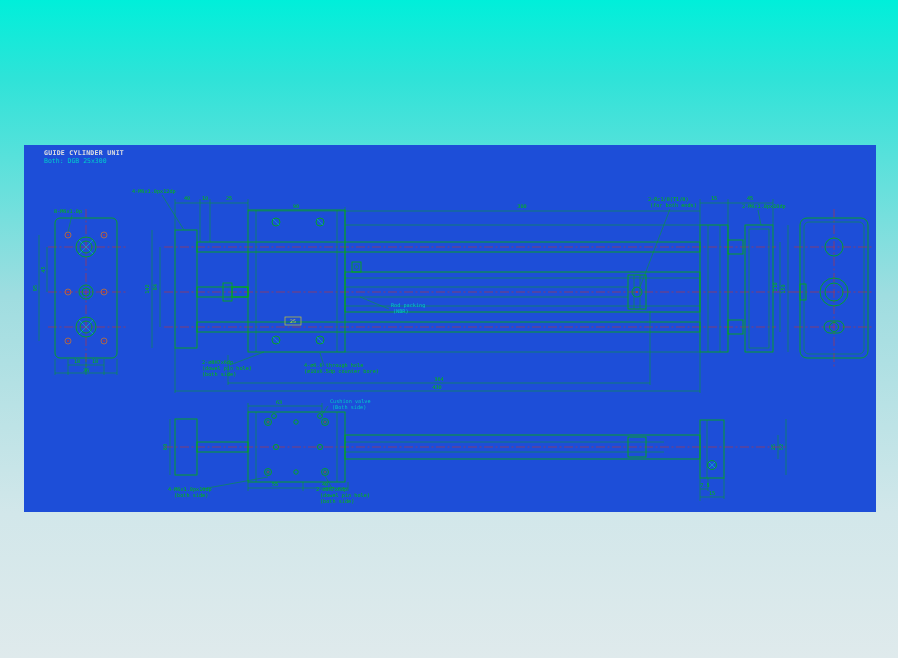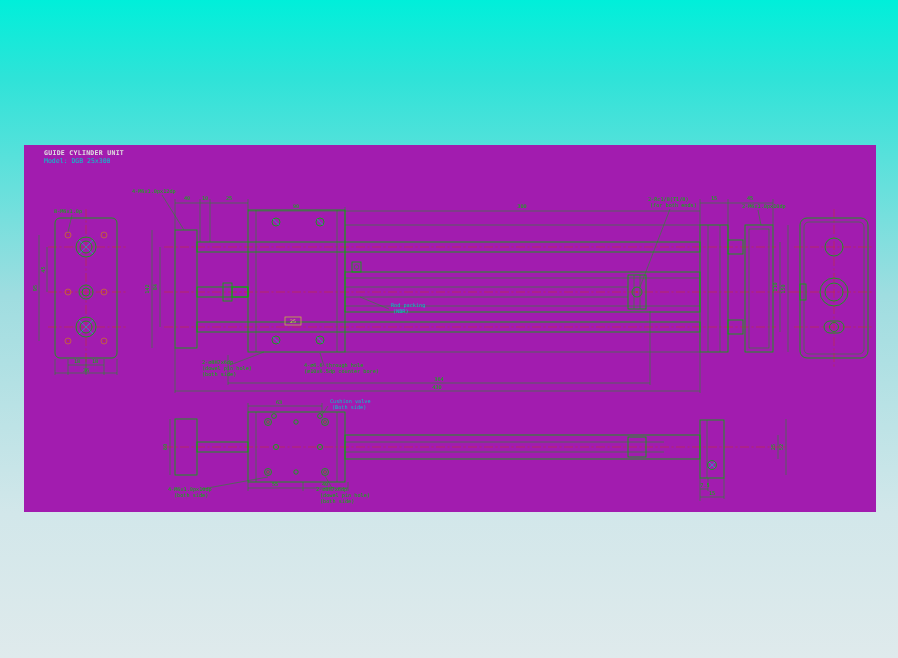--- a/index.html
+++ b/index.html
@@ -1,21 +1,21 @@
 <!DOCTYPE html>
 <html><head>
 <meta charset="utf-8">
 <style>
   *{margin:0;padding:0;box-sizing:border-box}
   html,body{width:898px;height:658px;overflow:hidden}
   body{
     background:linear-gradient(180deg,#00efda 0%,#2fe3d8 12%,#9fdde0 45%,#d2e7ea 78%,#dfeaec 100%);
     font-family:"DejaVu Sans",sans-serif;position:relative;
   }
-  .canvas{position:absolute;left:24px;top:145px;width:852px;height:367px;background:#a21caf}
+  .canvas{position:absolute;left:24px;top:145px;width:852px;height:367px;background:#1d4ed8}
   .titleblock{position:absolute;left:20px;top:4px;line-height:1.4;z-index:2}
   .t1{color:#e0e0e0;font:bold 6.5px "DejaVu Sans Mono",monospace;letter-spacing:.3px}
   .t2{color:#00cccc;font:6.5px "DejaVu Sans Mono",monospace}
   svg{position:absolute;left:0;top:0}
   .g{stroke:#00b400;fill:none;stroke-width:.8}
   .gf{stroke:#00b400;fill:none;stroke-width:.45}
   .cl{stroke:#c83232;stroke-width:.6;fill:none;stroke-dasharray:9 2.5 2 2.5}
   .cy{stroke:#00c8c8;stroke-width:.6;fill:none}
   .o{stroke:#c87030;fill:none;stroke-width:.8}
   .rd{fill:#c83232;stroke:none}
@@ -25,21 +25,21 @@
   .y{stroke:#c8c832;fill:none;stroke-width:.7}
 </style>
 </head>
 <body>
 
 <div class="page">
   <div class="canvas">
 
     <div class="titleblock">
       <div class="t1">GUIDE CYLINDER UNIT</div>
-      <div class="t2">Model: DGB 25x300</div>
+      <div class="t2">Both: DGB 25x300</div>
     </div>
 
     <svg width="852" height="367" viewBox="0 0 852 367">
 
       <g>
         <line class="cl" x1="62" y1="64" x2="62" y2="222"></line>
         <line class="cl" x1="24" y1="102" x2="102" y2="102"></line>
         <line class="cl" x1="24" y1="147" x2="102" y2="147"></line>
         <line class="cl" x1="24" y1="182" x2="102" y2="182"></line>
         <rect class="g" x="31" y="73" width="62" height="140" rx="5"></rect>

